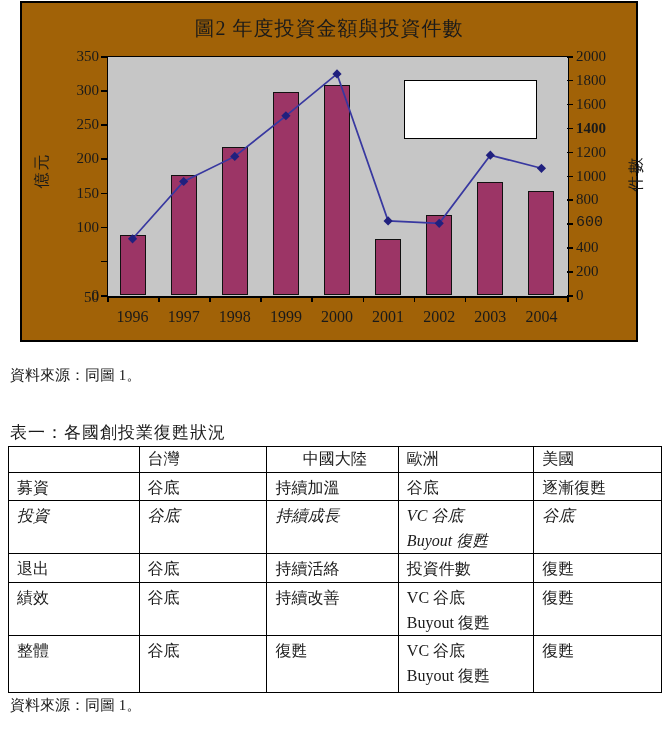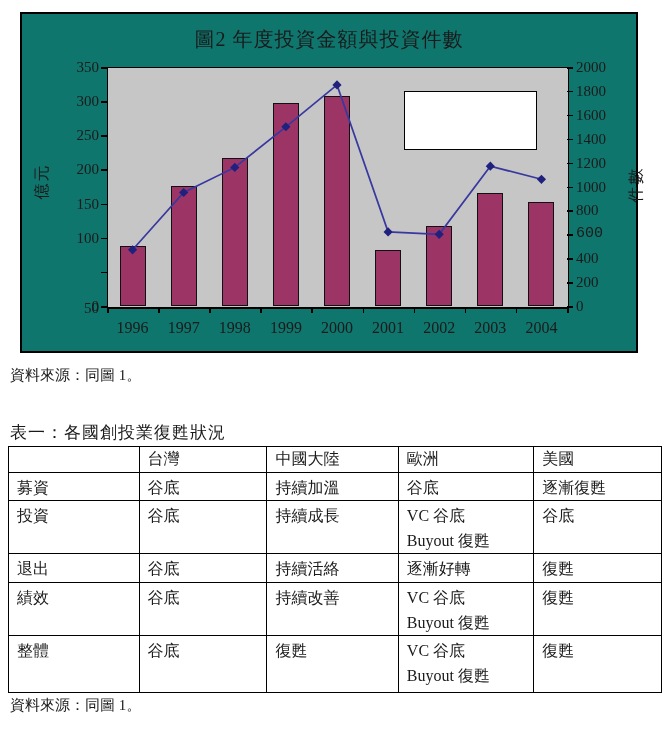--- a/index.html
+++ b/index.html
@@ -2,22 +2,22 @@
 <html><head>
 <meta charset="utf-8">
 <style>
   html,body{margin:0;padding:0;background:#ffffff;}
   body{
     width:662px;height:732px;position:relative;overflow:hidden;
     font-family:"Liberation Serif","DejaVu Serif",serif;color:#1a1a1a;
   }
   
   .chart-box{
-    position:absolute;left:20px;top:12px;width:618px;height:341px;
-    border:2px solid #000;background:#0f766e;box-sizing:border-box;
+    position:absolute;left:20px;top:1px;width:618px;height:341px;
+    border:2px solid #000;background:#a16207;box-sizing:border-box;
   }
   .chart-title{
     position:absolute;left:0;top:12px;width:100%;text-align:center;
     font-size:20px;letter-spacing:1px;
   }
   .plot-area{
     position:absolute;left:85px;top:53px;width:460px;height:239px;
     background:#C6C6C6;border:1px solid #000;border-bottom:2px solid #000;
     box-sizing:content-box;
   }
@@ -90,21 +90,21 @@
     <div class="y-label right" style="left: 554px; top: 235.2px;">400</div>
     <div class="tick" style="left: 545px; top: 244.2px; width: 6px; height: 1.5px;"></div>
     <div class="y-label right" style="left: 554px; top: 211.3px; font-family: Liberation Mono, monospace;">600</div>
     <div class="tick" style="left: 545px; top: 220.3px; width: 6px; height: 1.5px;"></div>
     <div class="y-label right" style="left: 554px; top: 187.4px;">800</div>
     <div class="tick" style="left: 545px; top: 196.4px; width: 6px; height: 1.5px;"></div>
     <div class="y-label right" style="left: 554px; top: 163.5px;">1000</div>
     <div class="tick" style="left: 545px; top: 172.5px; width: 6px; height: 1.5px;"></div>
     <div class="y-label right" style="left: 554px; top: 139.6px;">1200</div>
     <div class="tick" style="left: 545px; top: 148.6px; width: 6px; height: 1.5px;"></div>
-    <div class="y-label right" style="left: 554px; top: 115.7px;">1400</div>
+    <div class="y-label right" style="left: 554px; top: 115.7px; font-weight: bold;">1400</div>
     <div class="tick" style="left: 545px; top: 124.7px; width: 6px; height: 1.5px;"></div>
     <div class="y-label right" style="left: 554px; top: 91.8px;">1600</div>
     <div class="tick" style="left: 545px; top: 100.8px; width: 6px; height: 1.5px;"></div>
     <div class="y-label right" style="left: 554px; top: 67.9px;">1800</div>
     <div class="tick" style="left: 545px; top: 76.9px; width: 6px; height: 1.5px;"></div>
     <div class="y-label right" style="left: 554px; top: 44px;">2000</div>
     <div class="tick" style="left: 545px; top: 53px; width: 6px; height: 1.5px;"></div>
     <div class="tick" style="left: 85px; top: 293px; width: 1.5px; height: 6px;"></div>
     <div class="tick" style="left: 136.111px; top: 293px; width: 1.5px; height: 6px;"></div>
     <div class="tick" style="left: 187.222px; top: 293px; width: 1.5px; height: 6px;"></div>
@@ -151,21 +151,21 @@
 
 <div class="source-note" style="top:366px">資料來源：同圖 1。</div>
 
 <div class="table-title">表一：各國創投業復甦狀況</div>
 
 <table class="status">
   <thead>
       <tr style="height: 26px; padding-left: 15px;">
         <th style="width: 128px;"></th>
         <th style="width: 125px;">台灣</th>
-        <th style="width: 129px;">中國大陸</th>
+        <th style="width: 129px; text-align: center;">中國大陸</th>
         <th style="width: 130px;">歐洲</th>
         <th style="width: 125px;">美國</th>
       </tr>
     </thead>
   <tbody>
       <tr style="height: 28px;">
         <td>
           <div class="cell-line">募資</div>
         </td>
         <td>
@@ -174,21 +174,21 @@
         <td>
           <div class="cell-line">持續加溫</div>
         </td>
         <td>
           <div class="cell-line">谷底</div>
         </td>
         <td>
           <div class="cell-line">逐漸復甦</div>
         </td>
       </tr>
-      <tr style="height: 53px;">
+      <tr style="height: 53px; font-style: italic;">
         <td>
           <div class="cell-line">投資</div>
         </td>
         <td>
           <div class="cell-line">谷底</div>
         </td>
         <td>
           <div class="cell-line">持續成長</div>
         </td>
         <td>
@@ -203,21 +203,21 @@
         <td>
           <div class="cell-line">退出</div>
         </td>
         <td>
           <div class="cell-line">谷底</div>
         </td>
         <td>
           <div class="cell-line">持續活絡</div>
         </td>
         <td>
-          <div class="cell-line">逐漸好轉</div>
+          <div class="cell-line">投資件數</div>
         </td>
         <td>
           <div class="cell-line">復甦</div>
         </td>
       </tr>
       <tr style="height: 51px; margin-left: 48px;">
         <td>
           <div class="cell-line">績效</div>
         </td>
         <td>

